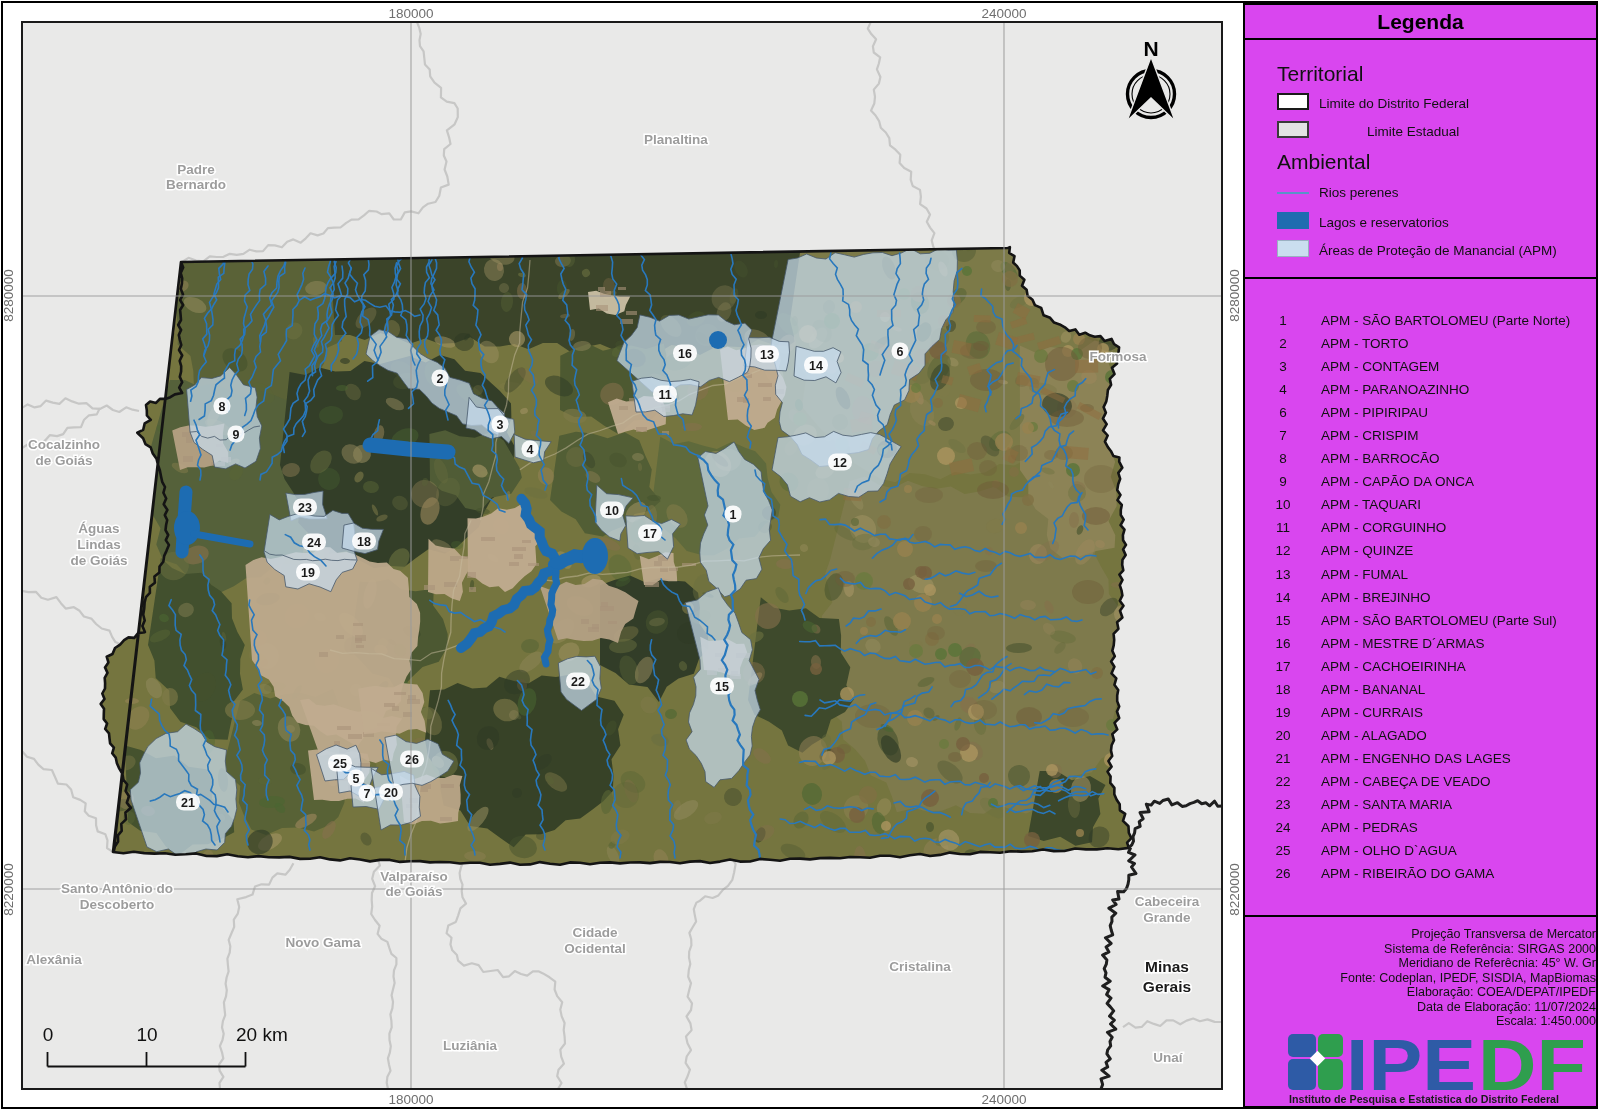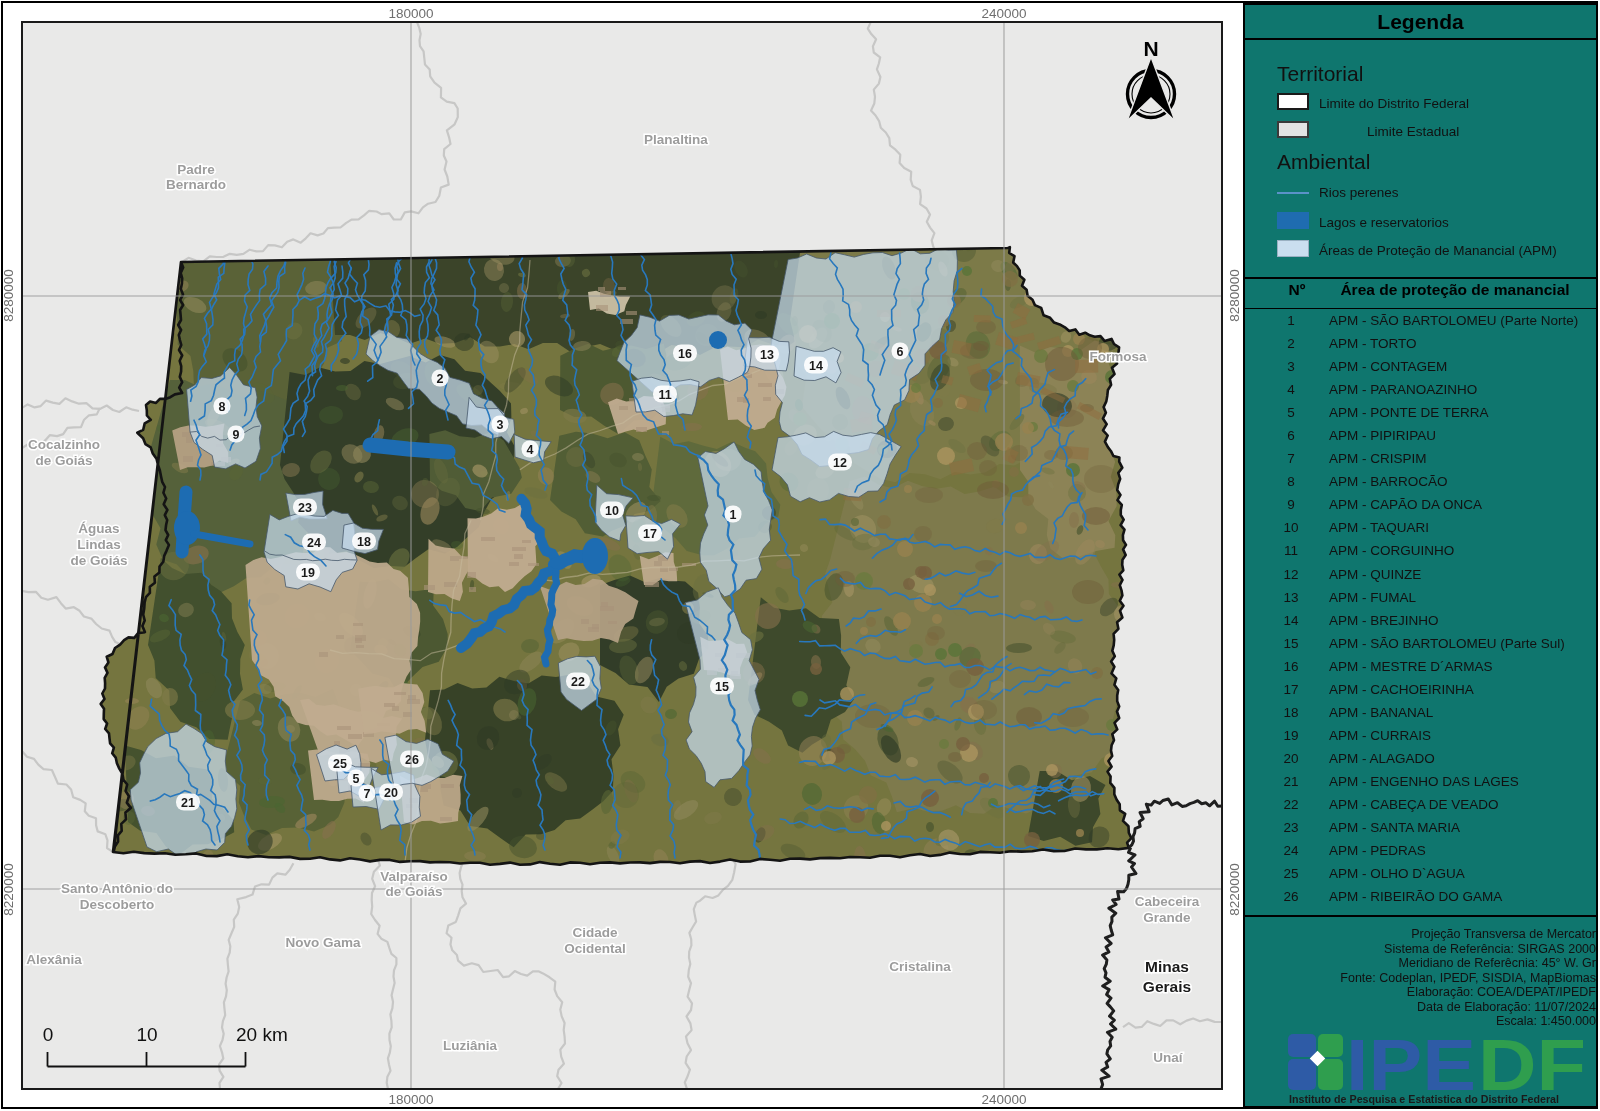--- a/index.html
+++ b/index.html
@@ -1,30 +1,30 @@
 <!DOCTYPE html>
 <html><head><meta charset="utf-8">
 <style>
 * { margin:0; padding:0; box-sizing:border-box; }
 body { width:1600px; height:1111px; background:#ffffff; font-family:"Liberation Sans",sans-serif; position:relative; overflow:hidden; }
 #page { position:absolute; left:1px; top:1px; width:1597px; height:1108px; border:2px solid #000; background:#fff; }
 #mapwrap { position:absolute; left:0; top:0; width:1244px; height:1111px; }
 .coord { position:absolute; font-size:13.5px; color:#6e6e6e; }
 .coord.vert { width:60px; text-align:center; transform:rotate(-90deg); }
-.lbox { position:absolute; left:1243px; width:355px; border:2px solid #000; background:#0f766e; }
+.lbox { position:absolute; left:1243px; width:355px; border:2px solid #000; background:#d946ef; }
 #ltitle { top:3px; height:37px; font-size:21px; font-weight:bold; text-align:center; line-height:34px; }
 #litems { top:38px; height:241px; }
 #ltable { top:277px; height:640px; }
 #linfo  { top:915px; height:193px; }
 .lhead { position:absolute; left:32px; font-size:21px; color:#111; }
 .sw { position:absolute; left:32px; width:32px; height:17px; }
 .slab { position:absolute; left:74px; font-size:13.5px; color:#111; }
 .thead { position:absolute; top:2px; width:100%; font-size:15.5px; font-weight:bold; height:28px; border-bottom:1.5px solid #000; }
 .trows { position:absolute; top:34px; left:0; width:100%; }
-.trow { height:23.05px; font-size:13.5px; color:#111; white-space:nowrap; padding-left:8px; }
+.trow { height:23.05px; font-size:13.5px; color:#111; white-space:nowrap; padding-left:0; }
 .tnum { display:inline-block; width:76px; text-align:center; }
 .tname { display:inline-block; }
 .iline { width:100%; text-align:right; font-size:12.5px; color:#111; height:14.5px; line-height:14.5px; }
 </style></head>
 <body>
 
 <div id="page"></div>
 
 <div id="mapwrap">
 <svg width="1244" height="1111" viewBox="0 0 1244 1111">
@@ -1032,30 +1032,25 @@
   <div class="slab" style="top:145px;">Rios perenes</div>
 
   <div class="sw" style="top:172px; background:#1f6cb0;"></div>
   <div class="slab" style="top:175px;">Lagos e reservatorios</div>
 
   <div class="sw" style="top:200px; background:#cadeef; border:1px solid #9ab0c2;"></div>
   <div class="slab" style="top:203px;">Áreas de Proteção de Manancial (APM)</div>
 </div>
 
 <div class="lbox" id="ltable">
-  <div class="thead">
-      <span style="position:absolute;left:18px;width:68px;text-align:center;">Nº</span>
-      <span style="position:absolute;left:80px;width:260px;text-align:center;">Área de proteção de manancial</span>
-    </div>
   <div class="trows">
 <div class="trow"><span class="tnum">1</span><span class="tname">APM - SÃO BARTOLOMEU (Parte Norte)</span></div>
 <div class="trow"><span class="tnum">2</span><span class="tname">APM - TORTO</span></div>
 <div class="trow"><span class="tnum">3</span><span class="tname">APM - CONTAGEM</span></div>
 <div class="trow"><span class="tnum">4</span><span class="tname">APM - PARANOAZINHO</span></div>
-<div class="trow"><span class="tnum">5</span><span class="tname">APM - PONTE DE TERRA</span></div>
 <div class="trow"><span class="tnum">6</span><span class="tname">APM - PIPIRIPAU</span></div>
 <div class="trow"><span class="tnum">7</span><span class="tname">APM - CRISPIM</span></div>
 <div class="trow"><span class="tnum">8</span><span class="tname">APM - BARROCÃO</span></div>
 <div class="trow"><span class="tnum">9</span><span class="tname">APM - CAPÃO DA ONCA</span></div>
 <div class="trow"><span class="tnum">10</span><span class="tname">APM - TAQUARI</span></div>
 <div class="trow"><span class="tnum">11</span><span class="tname">APM - CORGUINHO</span></div>
 <div class="trow"><span class="tnum">12</span><span class="tname">APM - QUINZE</span></div>
 <div class="trow"><span class="tnum">13</span><span class="tname">APM - FUMAL</span></div>
 <div class="trow"><span class="tnum">14</span><span class="tname">APM - BREJINHO</span></div>
 <div class="trow"><span class="tnum">15</span><span class="tname">APM - SÃO BARTOLOMEU (Parte Sul)</span></div>

